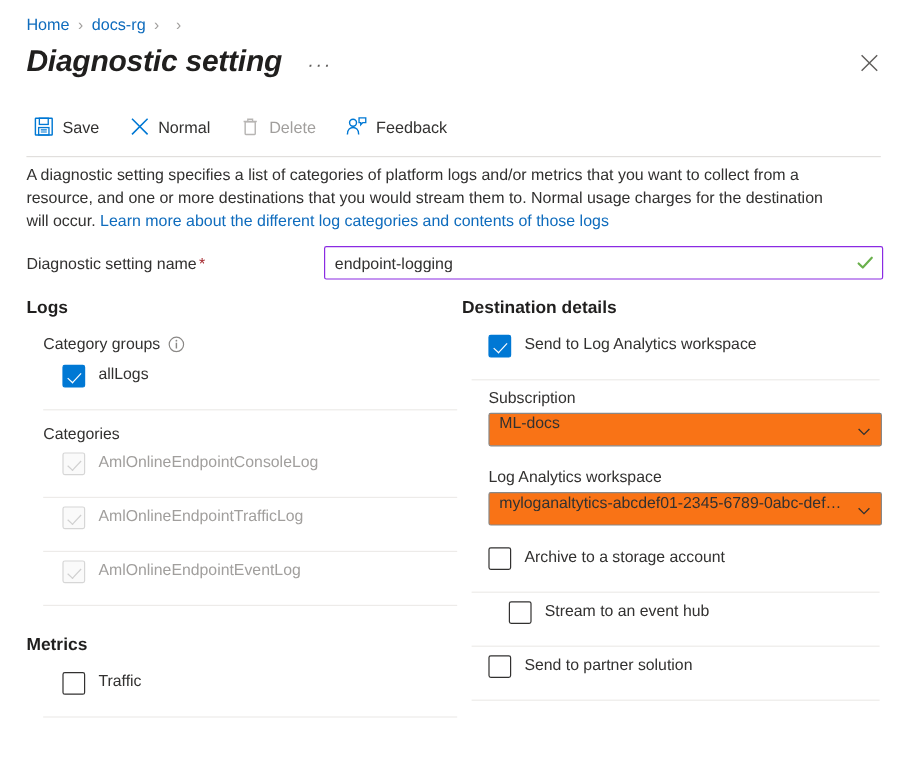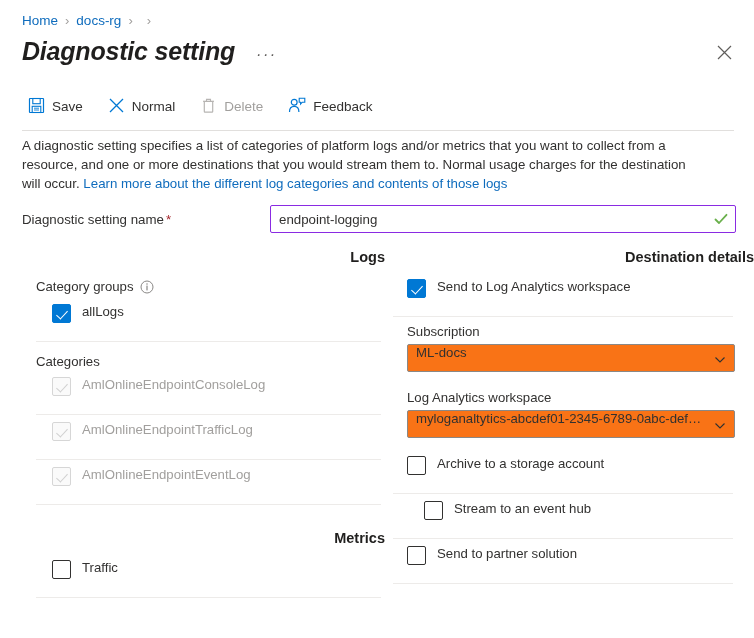--- a/index.html
+++ b/index.html
@@ -142,21 +142,20 @@
     padding: 18px 0 0 0;
   }
   .col-left { width: 385px; padding-left: 22px; }
   .col-right { width: 369px; padding-left: 0px; }
 
   .section-title {
     font-size: 14.5px;
     font-weight: 600;
     color: #201f1e;
     margin-bottom: 14px;
-    text-align: right;
   }
   .sub-label {
     font-size: 13.2px;
     color: #323130;
     display: flex; align-items: center; gap: 6px;
     margin: 0 0 10px 14px;
   }
   .info-icon { display: block; cursor: pointer; }
 
   .check-row {

